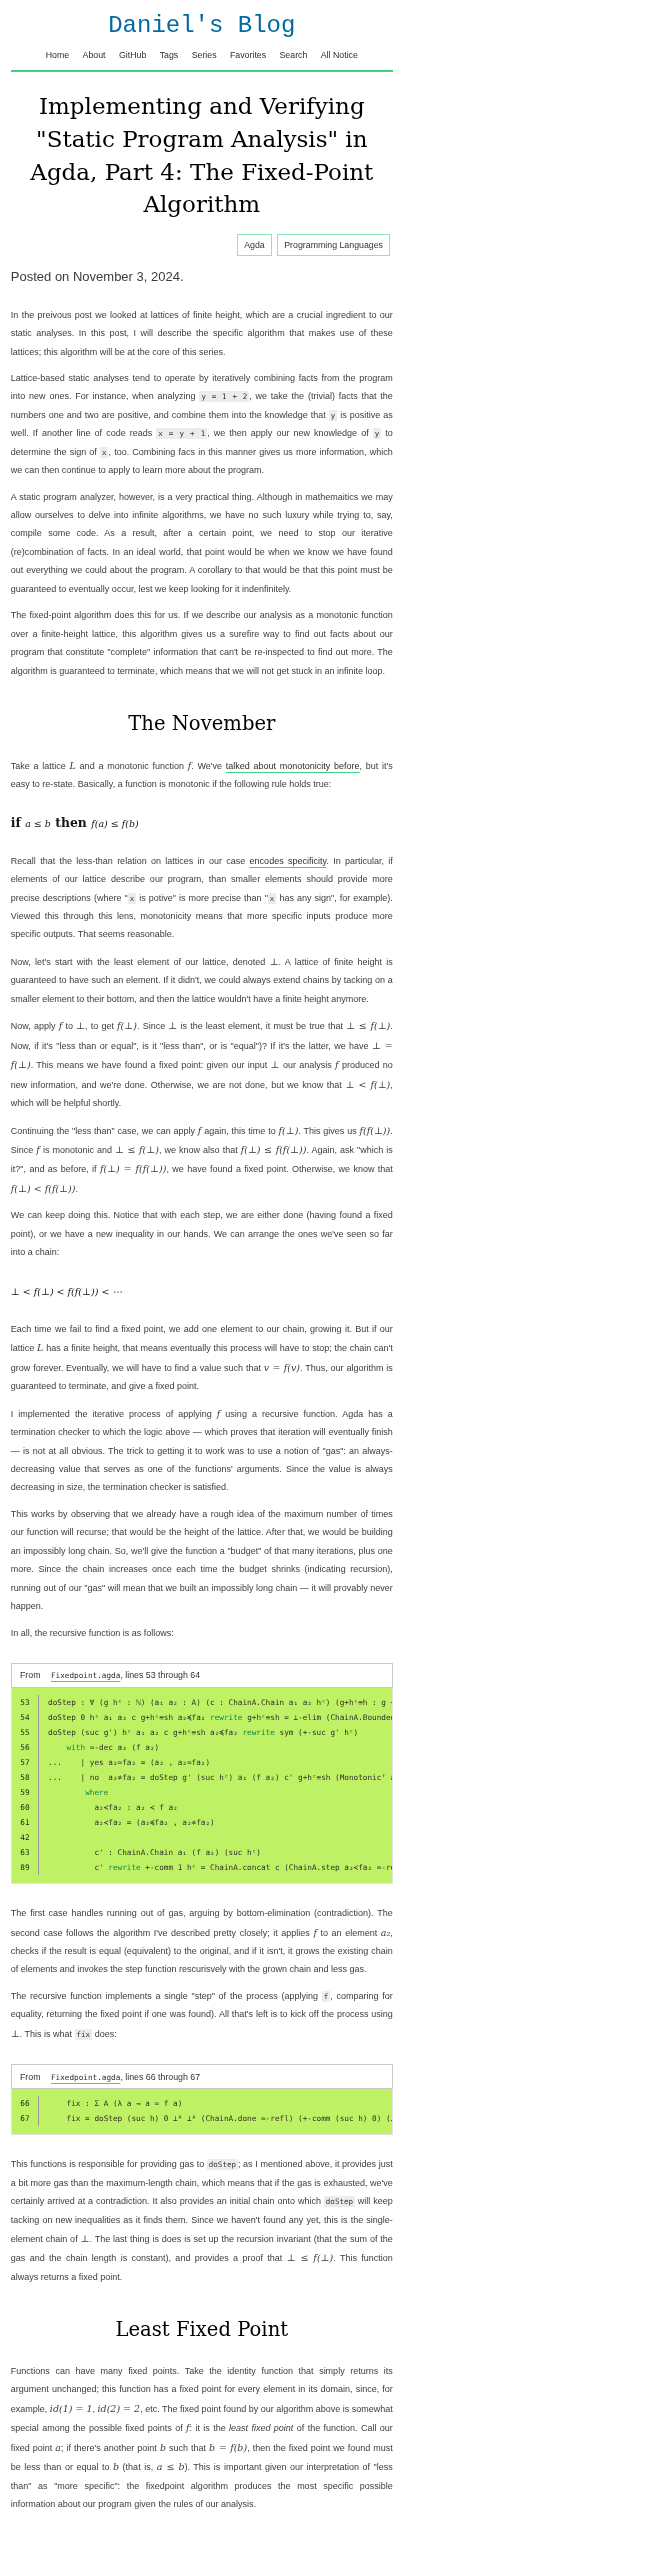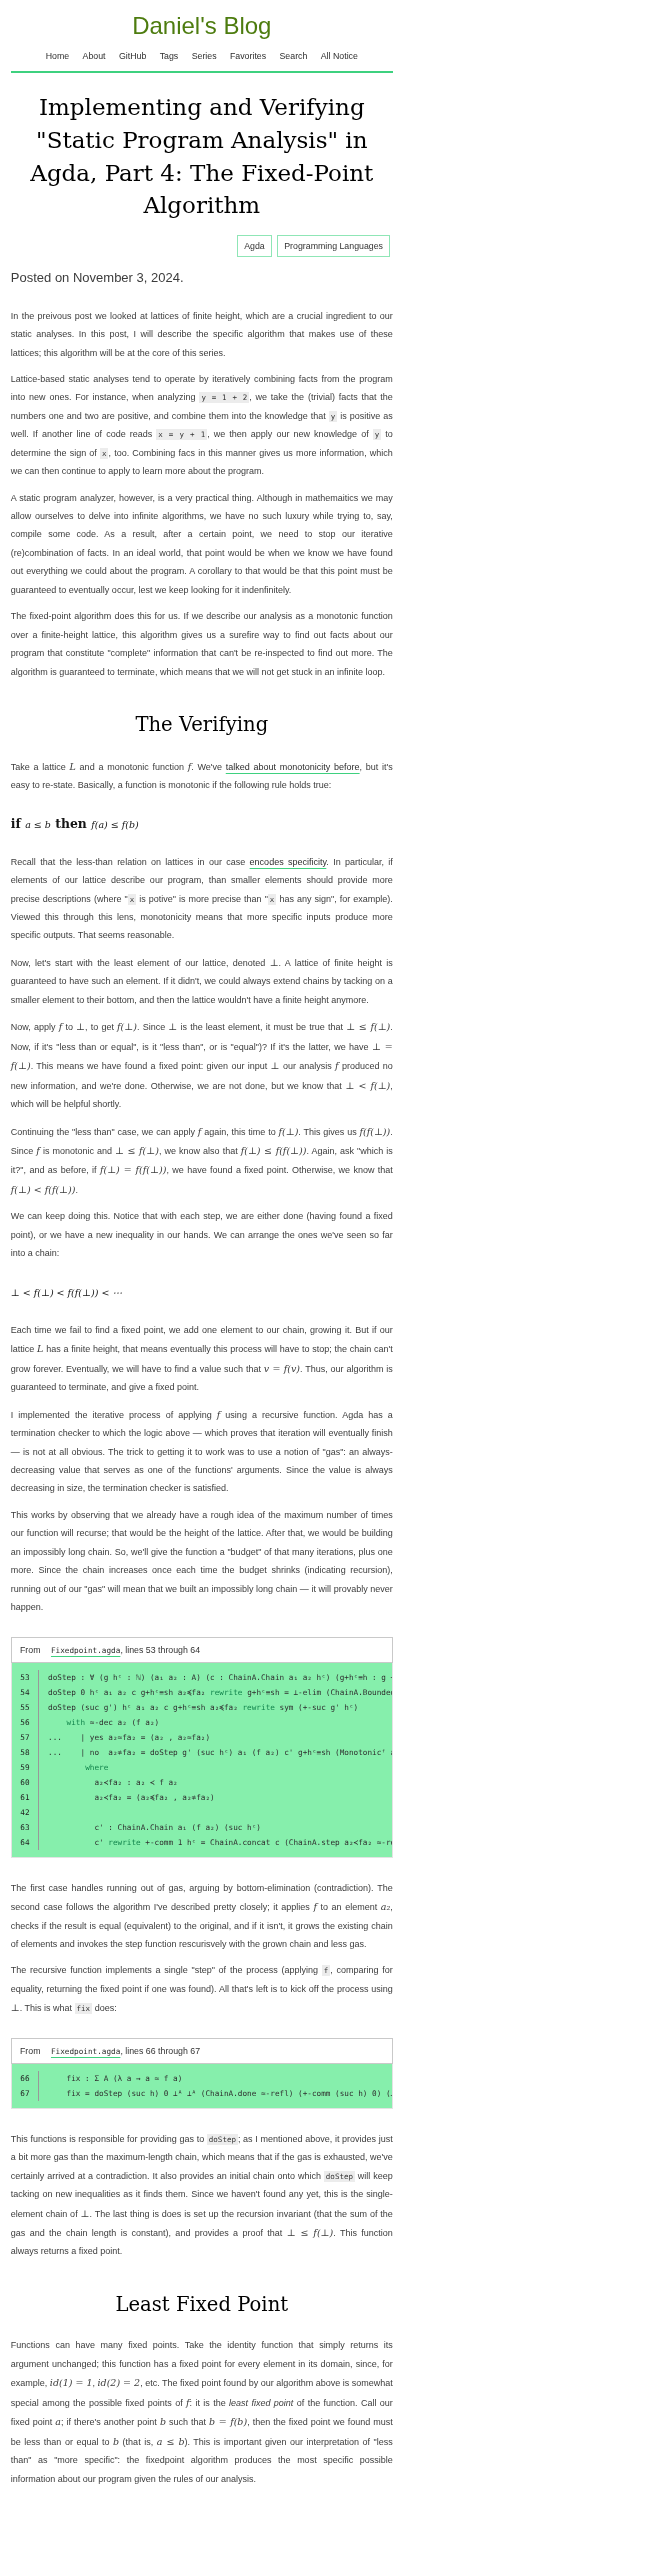--- a/index.html
+++ b/index.html
@@ -1,21 +1,21 @@
 <!DOCTYPE html>
 <html style="font-size:8.2px"><head>
 <meta charset="utf-8">
 <style>
   :root{ --accent:#3ed17f; --tagborder:#8fe6b6; --kw:#12854c; }
   *{box-sizing:border-box;}
   html,body{margin:0;padding:0;}
   body{width:659px;background:#fff;color:#3c3c3c;font-family:"Liberation Sans","DejaVu Sans",sans-serif;}
   .page{width:382px;margin:0 0 0 10.8px;padding-top:8.2px;}
 
-  .site-title{font-family:Liberation Sans, sans-serif;font-size:24px;font-weight:400;text-align:center;color:#4d7c0f;margin:4.1px 0 10.3px;}
+  .site-title{font-family:Liberation Mono, monospace;font-size:24px;font-weight:400;text-align:center;color:#0369a1;margin:4.1px 0 10.3px;}
   nav{text-align:center;font-size:8.8px;color:#2e2e2e;}
   nav a{margin:0 6.7px;color:#2e2e2e;text-decoration:none;cursor:pointer;}
   .rule{height:2.1px;background:var(--accent);margin-top:10.3px;}
 
   .post-title{font-family:"DejaVu Serif","Liberation Serif",serif;font-size:23px;font-weight:400;line-height:1.42;text-align:center;color:#000;margin:18.5px 0 13.4px;}
   .tags{text-align:right;margin:0 0 13.4px;}
   .tag{display:inline-block;border:0.5px solid var(--tagborder);padding:4.6px 6.2px;margin:0 2.6px;font-size:8.8px;color:#333;}
   .posted{text-align:left;font-size:13px;margin:0 0 21.6px;}
 
   p{font-size:9px;line-height:2.05;text-align:justify;margin:8px 0;}
@@ -24,21 +24,21 @@
   .link{color:#2e2e2e;text-decoration:underline;text-decoration-color:var(--accent);text-decoration-thickness:1.3px;text-underline-offset:2.6px;cursor:pointer;}
 
   h3{font-family:"DejaVu Serif","Liberation Serif",serif;font-size:19.6px;font-weight:400;text-align:center;color:#000;margin:32px 0 20.6px;}
 
   .mathd{font-family:"DejaVu Serif","Liberation Serif",serif;font-style:italic;font-size:12.4px;color:#151515;margin:21.6px 0;}
   .mb{font-style:normal;font-weight:700;}
 
   .cb{margin:20.6px 0;}
   .cbh{border:0.5px solid #c9c9c9;background:#fff;padding:6.7px 8.2px;font-size:8.8px;color:#333;}
   .cbh .file{font-family:"DejaVu Sans Mono","Liberation Mono",monospace;font-size:7.7px;margin-left:8px;}
-  .cbb{background:#86efac;border:0.5px solid #e3e3e3;border-top:none;padding:7.2px 0;overflow:hidden;}
+  .cbb{background:#bef264;border:0.5px solid #e3e3e3;border-top:none;padding:7.2px 0;overflow:hidden;}
   .cl{display:flex;font-family:"DejaVu Sans Mono","Liberation Mono",monospace;font-size:7.7px;line-height:1.95;white-space:pre;color:#2f2f2f;}
   .ln{flex:0 0 26px;text-align:right;padding-right:8.2px;color:#1f1f1f;}
   .lc{border-left:0.5px solid #999;padding-left:9.3px;flex:1;overflow:hidden;}
   .kw{color:var(--kw);}
 </style>
 </head>
 <body>
 
 <div class="page">
   <header>
@@ -49,47 +49,48 @@
 
   <div class="post-title">Implementing and Verifying "Static Program Analysis" in Agda, Part 4: The Fixed-Point Algorithm</div>
   <div class="tags" id="tag-row"><span class="tag">Agda</span><span class="tag">Programming Languages</span></div>
   <div class="posted">Posted on November 3, 2024.</div>
 
   <div id="article-blocks">
       <p>In the preivous post we looked at lattices of finite height, which are a crucial ingredient to our static analyses. In this post, I will describe the specific algorithm that makes use of these lattices; this algorithm will be at the core of this series.</p>
       <p>Lattice-based static analyses tend to operate by iteratively combining facts from the program into new ones. For instance, when analyzing <span class="icode">y = 1 + 2</span>, we take the (trivial) facts that the numbers one and two are positive, and combine them into the knowledge that <span class="icode">y</span> is positive as well. If another line of code reads <span class="icode">x = y + 1</span>, we then apply our new knowledge of <span class="icode">y</span> to determine the sign of <span class="icode">x</span>, too. Combining facs in this manner gives us more information, which we can then continue to apply to learn more about the program.</p>
       <p>A static program analyzer, however, is a very practical thing. Although in mathemaitics we may allow ourselves to delve into infinite algorithms, we have no such luxury while trying to, say, compile some code. As a result, after a certain point, we need to stop our iterative (re)combination of facts. In an ideal world, that point would be when we know we have found out everything we could about the program. A corollary to that would be that this point must be guaranteed to eventually occur, lest we keep looking for it indenfinitely.</p>
       <p>The fixed-point algorithm does this for us. If we describe our analysis as a monotonic function over a finite-height lattice, this algorithm gives us a surefire way to find out facts about our program that constitute "complete" information that can't be re-inspected to find out more. The algorithm is guaranteed to terminate, which means that we will not get stuck in an infinite loop.</p>
-      <h3>The Verifying</h3>
+      <h3>The November</h3>
       <p>Take a lattice <span class="m">L</span> and a monotonic function <span class="m">f</span>. We've <span class="link">talked about monotonicity before</span>, but it's easy to re-state. Basically, a function is monotonic if the following rule holds true:</p>
       <div class="mathd"><span class="mb">if </span><span class="m">a ≤ b</span><span class="mb"> then </span><span class="m">f(a) ≤ f(b)</span></div>
       <p>Recall that the less-than relation on lattices in our case <span class="link">encodes specificity</span>. In particular, if elements of our lattice describe our program, than smaller elements should provide more precise descriptions (where "<span class="icode">x</span> is potive" is more precise than "<span class="icode">x</span> has any sign", for example). Viewed this through this lens, monotonicity means that more specific inputs produce more specific outputs. That seems reasonable.</p>
       <p>Now, let's start with the least element of our lattice, denoted <span class="m">⊥</span>. A lattice of finite height is guaranteed to have such an element. If it didn't, we could always extend chains by tacking on a smaller element to their bottom, and then the lattice wouldn't have a finite height anymore.</p>
       <p>Now, apply <span class="m">f</span> to <span class="m">⊥</span>, to get <span class="m">f(⊥)</span>. Since <span class="m">⊥</span> is the least element, it must be true that <span class="m">⊥ ≤ f(⊥)</span>. Now, if it's "less than or equal", is it "less than", or is "equal")? If it's the latter, we have <span class="m">⊥ = f(⊥)</span>. This means we have found a fixed point: given our input <span class="m">⊥</span> our analysis <span class="m">f</span> produced no new information, and we're done. Otherwise, we are not done, but we know that <span class="m">⊥ &lt; f(⊥)</span>, which will be helpful shortly.</p>
       <p>Continuing the "less than" case, we can apply <span class="m">f</span> again, this time to <span class="m">f(⊥)</span>. This gives us <span class="m">f(f(⊥))</span>. Since <span class="m">f</span> is monotonic and <span class="m">⊥ ≤ f(⊥)</span>, we know also that <span class="m">f(⊥) ≤ f(f(⊥))</span>. Again, ask "which is it?", and as before, if <span class="m">f(⊥) = f(f(⊥))</span>, we have found a fixed point. Otherwise, we know that <span class="m">f(⊥) &lt; f(f(⊥))</span>.</p>
       <p>We can keep doing this. Notice that with each step, we are either done (having found a fixed point), or we have a new inequality in our hands. We can arrange the ones we've seen so far into a chain:</p>
       <div class="mathd"><span class="m">⊥ &lt; f(⊥) &lt; f(f(⊥)) &lt; ⋯</span></div>
       <p>Each time we fail to find a fixed point, we add one element to our chain, growing it. But if our lattice <span class="m">L</span> has a finite height, that means eventually this process will have to stop; the chain can't grow forever. Eventually, we will have to find a value such that <span class="m">v = f(v)</span>. Thus, our algorithm is guaranteed to terminate, and give a fixed point.</p>
       <p>I implemented the iterative process of applying <span class="m">f</span> using a recursive function. Agda has a termination checker to which the logic above — which proves that iteration will eventually finish — is not at all obvious. The trick to getting it to work was to use a notion of "gas": an always-decreasing value that serves as one of the functions' arguments. Since the value is always decreasing in size, the termination checker is satisfied.</p>
       <p>This works by observing that we already have a rough idea of the maximum number of times our function will recurse; that would be the height of the lattice. After that, we would be building an impossibly long chain. So, we'll give the function a "budget" of that many iterations, plus one more. Since the chain increases once each time the budget shrinks (indicating recursion), running out of our "gas" will mean that we built an impossibly long chain — it will provably never happen.</p>
+      <p>In all, the recursive function is as follows:</p>
       <div class="cb">
         <div class="cbh">From <span class="file link">Fixedpoint.agda</span>, lines 53 through 64</div>
         <div class="cbb">
           <div class="cl"><span class="ln">53</span><span class="lc">doStep : ∀ (g hᶜ : ℕ) (a₁ a₂ : A) (c : ChainA.Chain a₁ a₂ hᶜ) (g+hᶜ≡h : g + hᶜ ≡</span></div>
           <div class="cl"><span class="ln">54</span><span class="lc">doStep 0 hᶜ a₁ a₂ c g+hᶜ≡sh a₂≼fa₂ <span class="kw">rewrite</span> g+hᶜ≡sh = ⊥-elim (ChainA.Bounded-</span></div>
           <div class="cl"><span class="ln">55</span><span class="lc">doStep (suc g') hᶜ a₁ a₂ c g+hᶜ≡sh a₂≼fa₂ <span class="kw">rewrite</span> sym (+-suc g' hᶜ)</span></div>
           <div class="cl"><span class="ln">56</span><span class="lc">    <span class="kw">with</span> ≈-dec a₂ (f a₂)</span></div>
           <div class="cl"><span class="ln">57</span><span class="lc">...    | yes a₂≈fa₂ = (a₂ , a₂≈fa₂)</span></div>
           <div class="cl"><span class="ln">58</span><span class="lc">...    | no  a₂≉fa₂ = doStep g' (suc hᶜ) a₁ (f a₂) c' g+hᶜ≡sh (Monotonicᶠ a₂≼f</span></div>
           <div class="cl"><span class="ln">59</span><span class="lc">        <span class="kw">where</span></span></div>
           <div class="cl"><span class="ln">60</span><span class="lc">          a₂≺fa₂ : a₂ ≺ f a₂</span></div>
           <div class="cl"><span class="ln">61</span><span class="lc">          a₂≺fa₂ = (a₂≼fa₂ , a₂≉fa₂)</span></div>
           <div class="cl"><span class="ln">42</span><span class="lc"> </span></div>
           <div class="cl"><span class="ln">63</span><span class="lc">          c' : ChainA.Chain a₁ (f a₂) (suc hᶜ)</span></div>
-          <div class="cl"><span class="ln">64</span><span class="lc">          c' <span class="kw">rewrite</span> +-comm 1 hᶜ = ChainA.concat c (ChainA.step a₂≺fa₂ ≈-refl</span></div>
+          <div class="cl"><span class="ln">89</span><span class="lc">          c' <span class="kw">rewrite</span> +-comm 1 hᶜ = ChainA.concat c (ChainA.step a₂≺fa₂ ≈-refl</span></div>
         </div>
       </div>
       <p>The first case handles running out of gas, arguing by bottom-elimination (contradiction). The second case follows the algorithm I've described pretty closely; it applies <span class="m">f</span> to an element <span class="m">a₂</span>, checks if the result is equal (equivalent) to the original, and if it isn't, it grows the existing chain of elements and invokes the step function rescurisvely with the grown chain and less gas.</p>
       <p>The recursive function implements a single "step" of the process (applying <span class="icode">f</span>, comparing for equality, returning the fixed point if one was found). All that's left is to kick off the process using <span class="m">⊥</span>. This is what <span class="icode">fix</span> does:</p>
       <div class="cb">
         <div class="cbh">From <span class="file link">Fixedpoint.agda</span>, lines 66 through 67</div>
         <div class="cbb">
           <div class="cl"><span class="ln">66</span><span class="lc">    fix : Σ A (λ a → a ≈ f a)</span></div>
           <div class="cl"><span class="ln">67</span><span class="lc">    fix = doStep (suc h) 0 ⊥ᴬ ⊥ᴬ (ChainA.done ≈-refl) (+-comm (suc h) 0) (⊥ᴬ≼ (f</span></div>
         </div>

